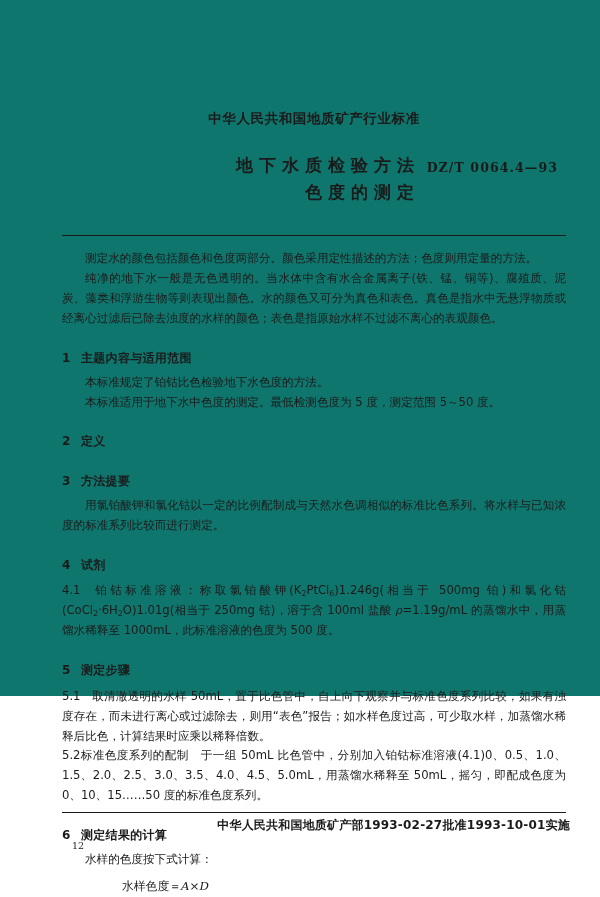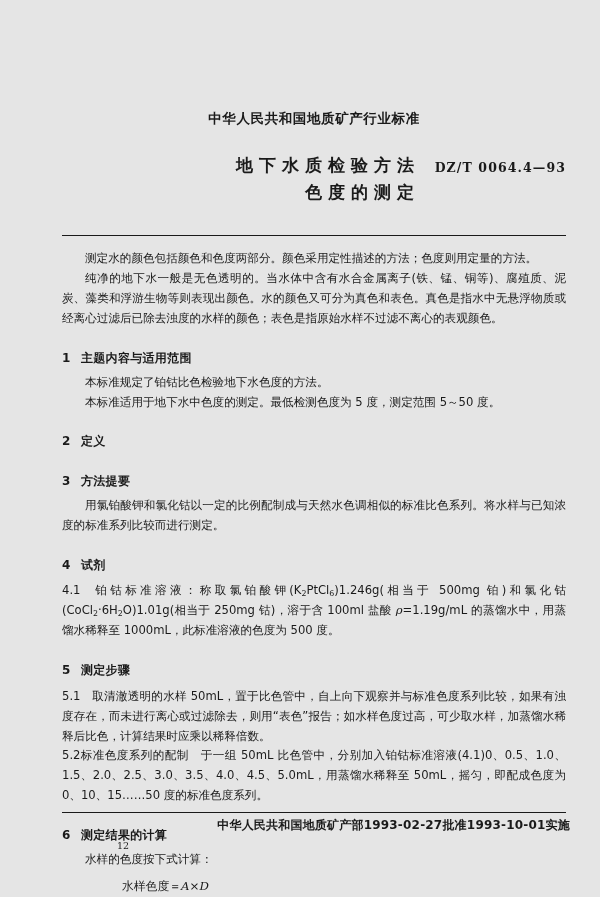--- a/index.html
+++ b/index.html
@@ -12,22 +12,22 @@
     height: 897px;
     font-family: "DejaVu Sans", "Liberation Sans", sans-serif;
     color: #1a1a1a;
     position: relative;
     overflow: hidden;
   }
   .page {
     position: absolute;
     left: 0; top: 0;
     width: 600px;
-    height: 897px;
-    background: #e5e5e5;
+    height: 696px;
+    background: #0f766e;
   }
   .content {
     position: absolute;
     left: 62px;
     top: 0;
     width: 504px;
   }
 
   
   .issuer {
@@ -48,21 +48,21 @@
     font-size: 17px;
     font-weight: bold;
     letter-spacing: 6px;
     line-height: 1.55;
     padding-left: 6px;
     width: 330px;
     margin-left: 22px;
   }
   .std-no {
     position: absolute;
-    right: 0;
+    right: 8px;
     top: 8px;
     font-family: "DejaVu Serif", "Liberation Serif", serif;
     font-size: 12.5px;
     font-weight: bold;
     letter-spacing: 1.1px;
     white-space: nowrap;
   }
   .rule-top {
     margin-top: 21px;
     border: 0;
@@ -141,21 +141,20 @@
     font-size: 12px;
     font-weight: bold;
     letter-spacing: 0.2px;
   }
   .page-num {
     position: absolute;
     left: 72px;
     top: 840px;
     font-family: "DejaVu Serif", "Liberation Serif", serif;
     font-size: 9.5px;
-    margin-left: 45px;
   }
 </style>
 </head>
 <body>
 
 <div class="page">
   <div class="content">
 
     <div class="issuer">中华人民共和国地质矿产行业标准</div>
 

